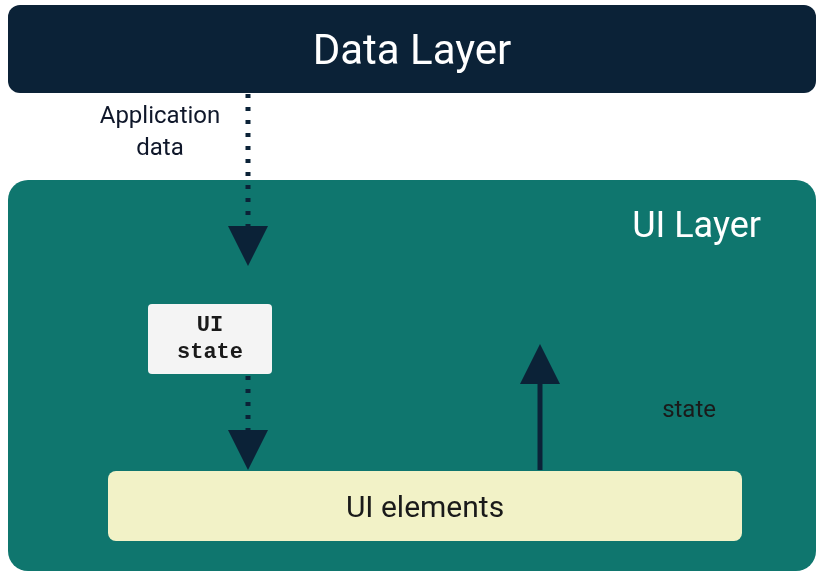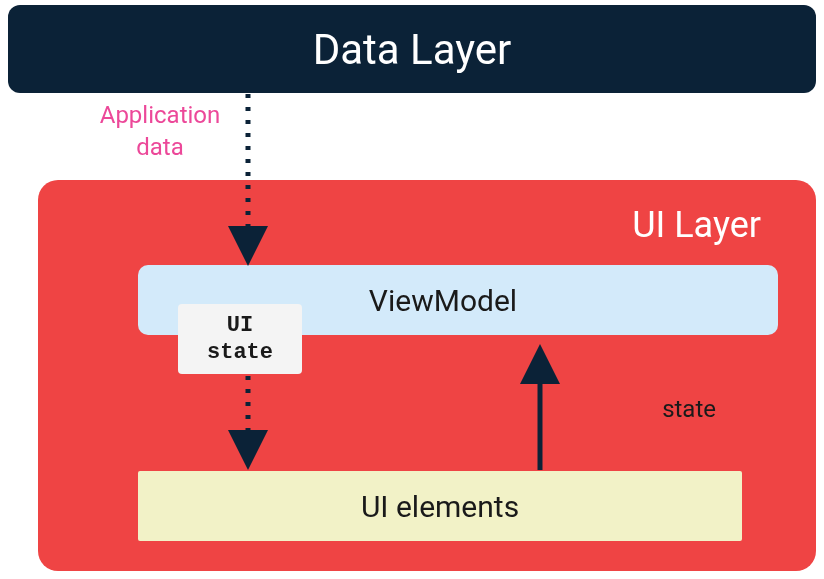--- a/index.html
+++ b/index.html
@@ -30,33 +30,32 @@
       color: #ffffff;
       font-size: 42px;
       font-weight: 400;
     }
     .app-data-label {
       position: absolute;
       top: 99px;
       left: 85px;
       width: 150px;
       text-align: center;
-      color: #ec4899;
+      color: #0f172a;
       font-size: 24px;
       line-height: 1.35;
     }
     .ui-layer {
       position: absolute;
       top: 180px;
       left: 8px;
       right: 8px;
       bottom: 8px;
-      background: #ef4444;
+      background: #0f766e;
       border-radius: 20px;
-      margin-left: 30px;
     }
     .ui-layer-title {
       position: absolute;
       top: 24px;
       right: 55px;
       color: #ffffff;
       font-size: 36px;
       font-weight: 400;
     }
     .viewmodel-box {
@@ -97,21 +96,21 @@
       color: #1a1a1a;
       line-height: 1.25;
     }
     .ui-elements-box {
       position: absolute;
       bottom: 30px;
       left: 100px;
       right: 74px;
       height: 70px;
       background: #f2f2c7;
-      border-radius: 2px;
+      border-radius: 8px;
       display: flex;
       align-items: center;
       justify-content: center;
     }
     .ui-elements-label {
       color: #1a1a1a;
       font-size: 30px;
       font-weight: 400;
     }
     .events-label {
@@ -135,23 +134,20 @@
 
 <div class="data-layer">
   <span class="data-layer-title">Data Layer</span>
 </div>
 
 <div class="app-data-label">Application data</div>
 
 <div class="ui-layer">
   <span class="ui-layer-title">UI Layer</span>
 
-  <div class="viewmodel-box">
-    <span class="viewmodel-label">ViewModel</span>
-  </div>
 
   <div class="ui-state-box">
     <span class="ui-state-label">UI<br>state</span>
   </div>
 
   <div class="ui-elements-box">
     <span class="ui-elements-label">UI elements</span>
   </div>
 
   <span class="events-label">state</span>

